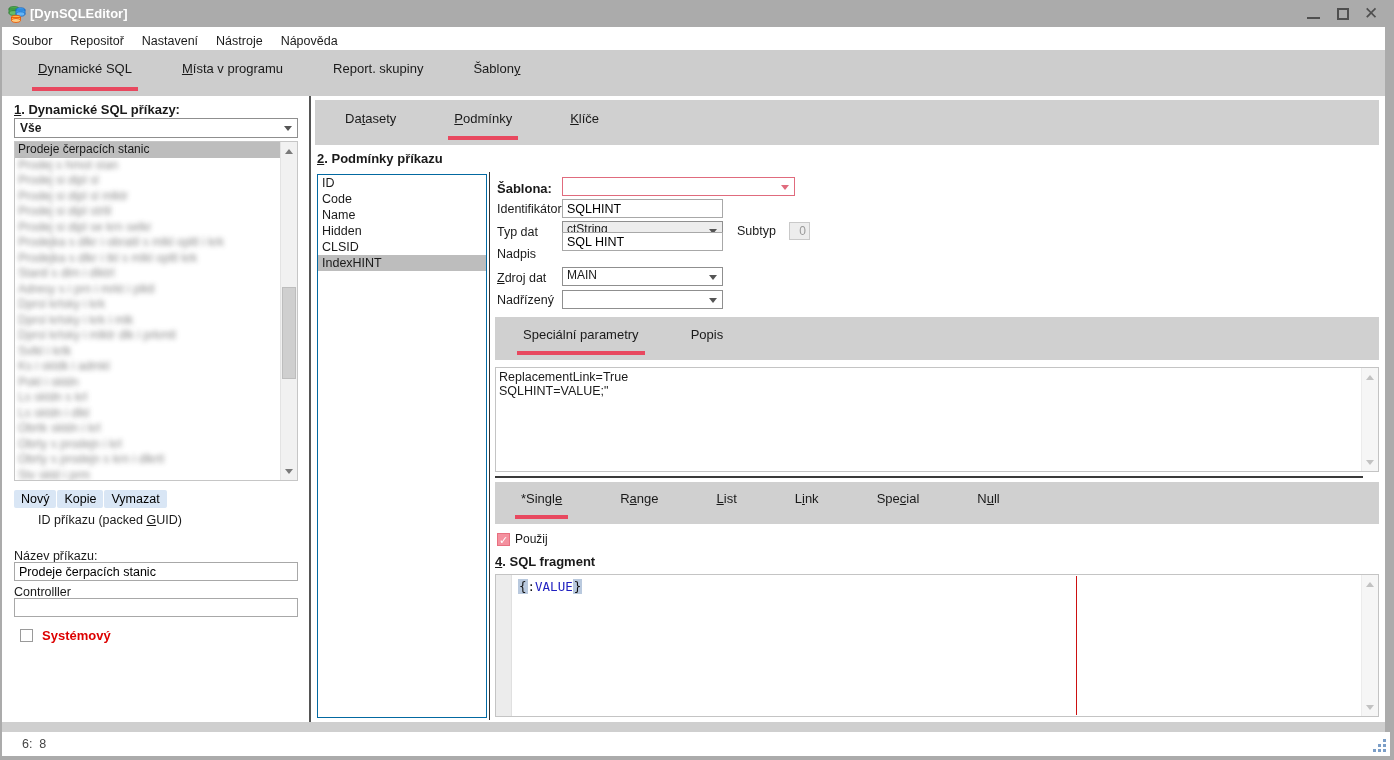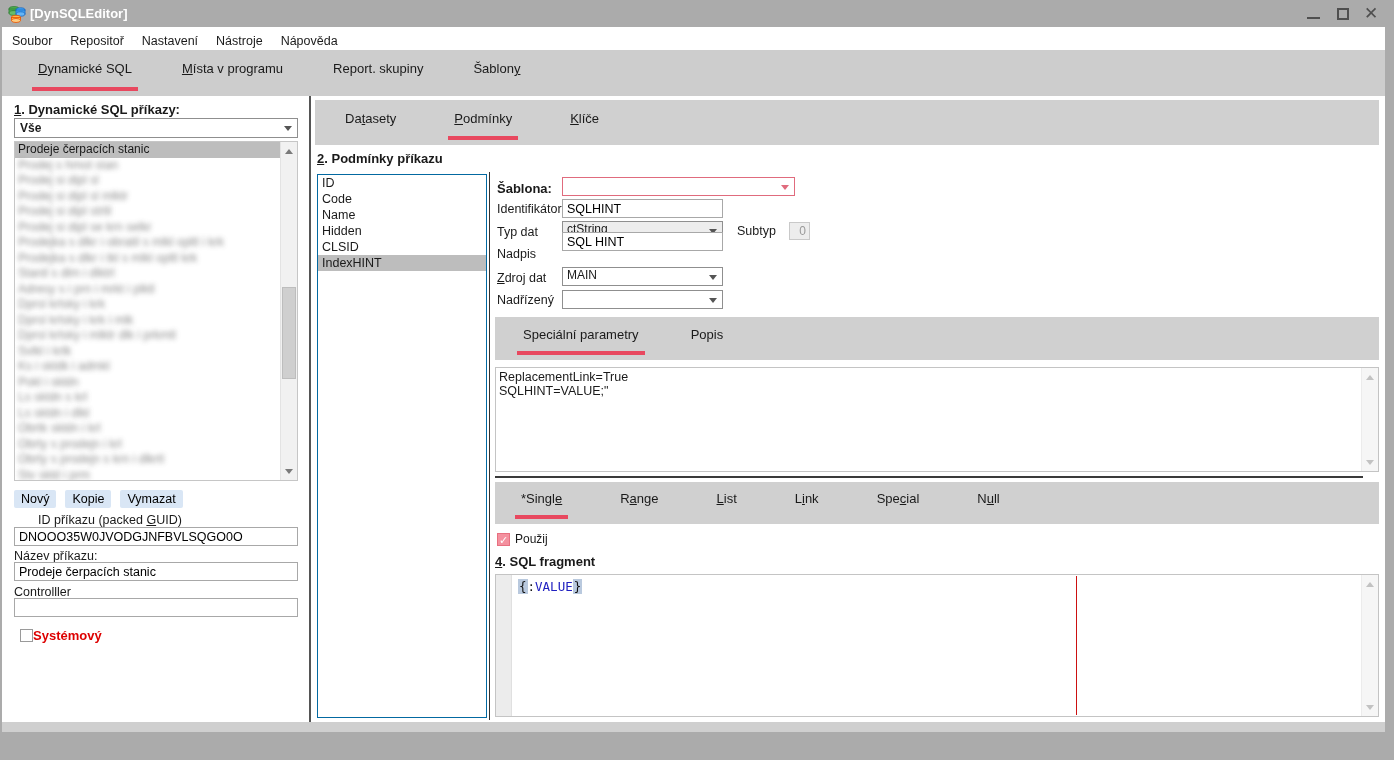--- a/index.html
+++ b/index.html
@@ -46,26 +46,26 @@
   .vscroll { position:absolute; top:0; right:0; bottom:0; width:17px; background:#f1f1f1; border-left:1px solid #e3e3e3; }
   .vscroll .up, .vscroll .dn { position:absolute; left:0; width:16px; height:16px; display:flex; align-items:center; justify-content:center; }
   .vscroll .up { top:1px; } .vscroll .dn { bottom:1px; }
   .tri-up { width:0; height:0; border-left:4px solid transparent; border-right:4px solid transparent; border-bottom:5px solid #7a7a7a; }
   .tri-dn { width:0; height:0; border-left:4px solid transparent; border-right:4px solid transparent; border-top:5px solid #7a7a7a; }
   .vscroll .thumb { position:absolute; left:1px; width:14px; background:#cfcfcf; border:1px solid #bdbdbd; }
   .vscroll.flat { background:#f6f6f6; border-left:1px solid #ececec; }
   .vscroll.flat .tri-up { border-bottom-color:#c2c2c2; }
   .vscroll.flat .tri-dn { border-top-color:#c2c2c2; }
 
-  .lp-buttons { position:absolute; left:14px; top:490px; display:flex; gap:9px; }
+  .lp-buttons { position:absolute; left:14px; top:490px; display:flex; gap:1px; }
   .flat-btn { background:#d9e6f5; border:none; border-radius:2px; padding:2px 7px; font-size:12.5px; font-family:inherit; color:#000; }
   .lp-label { position:absolute; left:14px; font-size:12.5px; }
   .lp-input { position:absolute; left:14px; width:284px; height:19px; border:1px solid #a8a8a8; padding:1px 4px; font-family:inherit; font-size:12.5px; }
   .chk { width:13px; height:13px; border:1px solid #9a9a9a; background:#fff; display:inline-block; }
-  .system-row { position:absolute; left:20px; top:628px; display:flex; align-items:center; }
+  .system-row { position:absolute; left:20px; top:628px; display:flex; align-items:center; gap:9px; }
   .system-label { color:#dd0000; font-weight:bold; font-size:13px; }
 
   
   .vline-main { position:absolute; left:309px; top:96px; width:2px; height:626px; background:#555; }
   .vline-cond { position:absolute; left:489px; top:172px; width:1px; height:548px; background:#333; }
   .hline-dark { position:absolute; left:495px; top:476px; width:868px; height:2px; background:#3a3a3a; }
 
   
   .tabbar-detail { position:absolute; left:315px; top:100px; width:1064px; height:45px; gap:46px; padding-left:24px; background:#d0d0d0; }
   .rp-heading { position:absolute; font-weight:bold; font-size:13px; }
@@ -202,21 +202,20 @@
     </div>
   </div>
 
   <div class="lp-buttons">
     <button class="flat-btn">Nový</button>
     <button class="flat-btn">Kopie</button>
     <button class="flat-btn">Vymazat</button>
   </div>
 
   <div class="lp-label" style="top:513px;margin-left:24px;">ID příkazu (packed <u>G</u>UID)</div>
-  <input class="lp-input" style="top: 527px;" value="DNOOO35W0JVODGJNFBVLSQGO0O">
 
   <div class="lp-label" style="top:549px;">Název příkazu:</div>
   <input class="lp-input" style="top: 562px;" value="Prodeje čerpacích stanic">
 
   <div class="lp-label" style="top:585px;">Controlller</div>
   <input class="lp-input" style="top: 598px;" value="">
 
   <div class="system-row">
     <span class="chk"></span>
     <span class="system-label">Systémový</span>
@@ -319,14 +318,25 @@
       <div class="up">
           <div class="tri-up"></div>
         </div>
       <div class="dn">
           <div class="tri-dn"></div>
         </div>
     </div>
   </div>
 
   <div class="bottom-strip"></div>
+  <div class="statusbar">
+    <span class="status-pos">6:  8</span>
+    <div class="grip">
+      <i style="right:0;bottom:0;"></i>
+        <i style="right:0;bottom:5px;"></i>
+        <i style="right:5px;bottom:0;"></i>
+      <i style="right:0;bottom:10px;"></i>
+        <i style="right:5px;bottom:5px;"></i>
+        <i style="right:10px;bottom:0;"></i>
+    </div>
+  </div>
 
 </div>
 
 </body></html>

